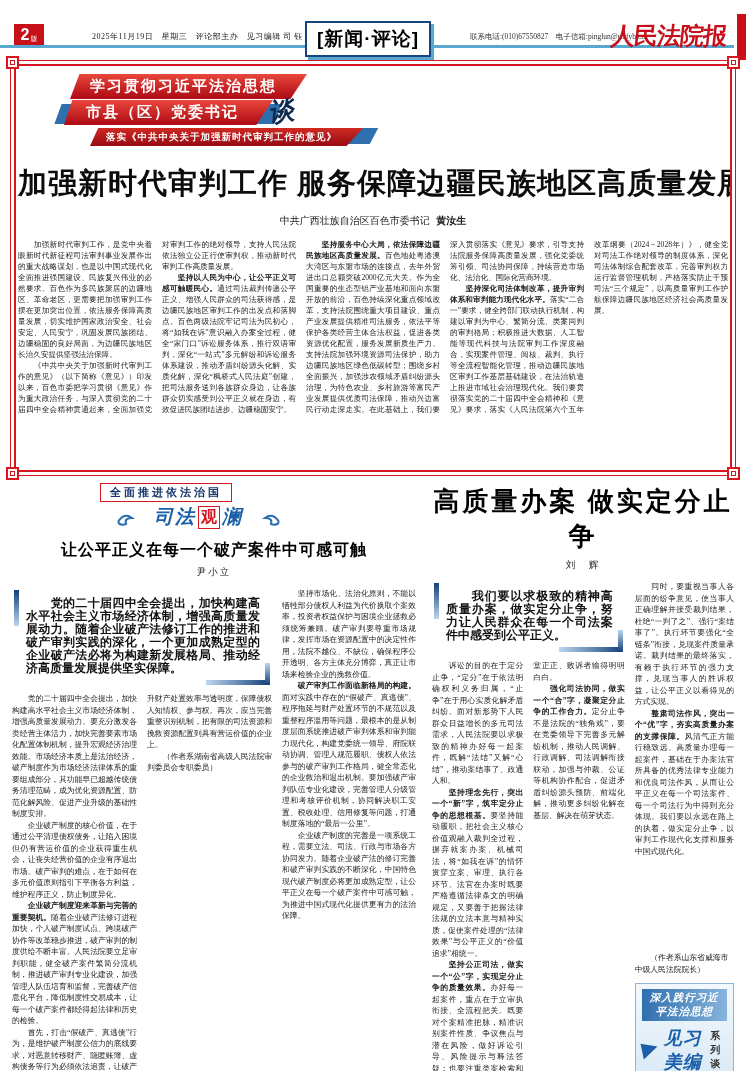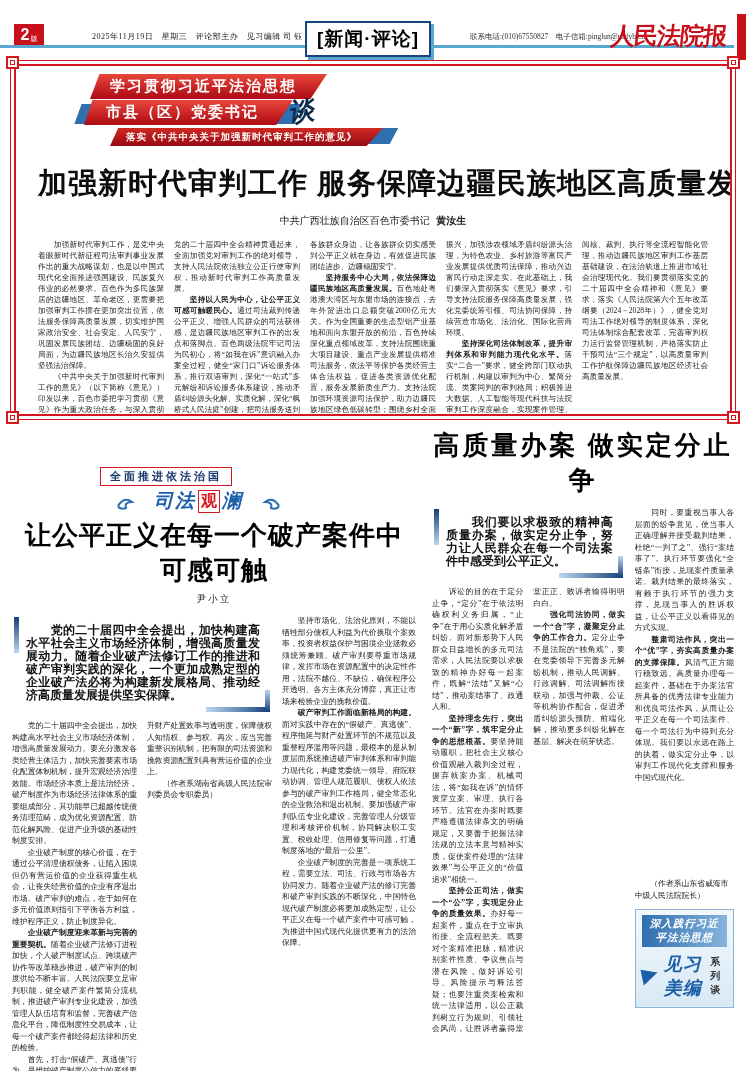--- a/index.html
+++ b/index.html
@@ -19,21 +19,21 @@
   .hdr-meta { position:absolute; left:92px; top:31px; font-size:8px; color:#222; letter-spacing:0.5px; white-space:nowrap; }
   .section-box { position:absolute; left:305px; top:21px; background:#fff; z-index:3;
     border:2px solid #16457e; box-shadow:3px 3px 0 #58a8cf; padding:3px 10px;
     font-family:"Liberation Sans","DejaVu Sans",sans-serif; font-weight:bold; font-size:19px; letter-spacing:1px; color:#000; }
   .hdr-contact { position:absolute; left:470px; top:32px; font-size:7.5px; color:#333; white-space:nowrap; }
   .masthead { position:absolute; right:20px; top:20px; color:#c8101a; font-weight:bold;
     font-size:24px; letter-spacing:-1px; transform:skewX(-6deg); white-space:nowrap; }
   .hdr-bar { position:absolute; right:0; top:14px; width:9px; height:46px; background:#c8101a; }
   
   .feature { position:relative; margin:2px 10px 6px; border:1px solid #d6171f; padding:3px; }
-  .feature-inner { border:2px solid #d6171f; padding:8px 22px 8px; position:relative; height:352px; overflow:hidden; }
+  .feature-inner { border:2px solid #d6171f; padding:8px 2px 8px; position:relative; height:408px; overflow:hidden; }
   .corner { position:absolute; width:13px; height:13px; background:#fff; border:2px solid #d6171f; z-index:4; }
   .corner::after { content:""; position:absolute; left:2px; top:2px; right:2px; bottom:2px; border:1px solid #d6171f; }
   .c-tl { left:-5px; top:-5px; } .c-tr { right:-5px; top:-5px; }
   .c-bl { left:-5px; bottom:-5px; } .c-br { right:-5px; bottom:-5px; }
   .banners { position:relative; height:78px; }
   .banner { display:inline-block; color:#fff; font-family:"Liberation Sans",sans-serif; font-weight:bold;
     background:linear-gradient(180deg,#e8473a 0%,#b30f18 90%); }
   .b1 { position:absolute; left:52px; top:0; font-size:15px; padding:3px 30px 3px 20px;
     clip-path:polygon(4% 0,100% 0,93% 100%,0 100%); letter-spacing:2px; }
   .b2 { position:absolute; left:46px; top:26px; font-size:15px; padding:3px 34px 3px 22px;
@@ -53,28 +53,28 @@
     columns:5; column-gap:10px; column-fill:auto;
     font-size:7.6px; line-height:11px; text-align:justify; color:#222; }
   .para { margin:0; }
   .lead { font-weight:bold; }
   
   .middle { display:flex; gap:16px; margin:4px 12px 0; }
   .art-left { width:404px; position:relative; }
   .art-right { flex:1; position:relative; }
   .badge-top { display:inline-block; border:1px solid #d6171f; color:#14366b; font-weight:bold;
     font-size:11px; letter-spacing:3px; padding:1px 9px; font-family:"Liberation Sans",sans-serif; }
-  .badge-row { margin-left:88px;margin-top:40px; }
+  .badge-row { margin-left:88px; }
   .badge-main { margin-left:104px; margin-top:2px; position:relative; height:30px; }
   .badge-main .blue-txt { color:#1a5fa8; font-weight:bold; font-style:italic; font-size:19px; letter-spacing:2px; }
   .badge-main .view { display:inline-block; border:1.5px solid #d6171f; color:#d6171f; font-style:normal;
     font-weight:bold; font-size:16px; padding:0 2px; margin:0 2px; transform:translateY(-1px); }
   .wave { vertical-align:middle; }
   .art-headline { text-align:center; font-weight:bold; color:#000; }
-  .art-left .art-headline { font-size:26px; letter-spacing:1px; }
+  .art-left .art-headline { font-size:16px; margin-top:6px; letter-spacing:1px; }
   .art-right .art-headline { font-size:26px; margin-top:2px; letter-spacing:3px; }
   .art-author { text-align:center; font-size:9.5px; margin-top:5px; color:#222; letter-spacing:2px; }
   .art-body { display:flex; gap:10px; margin-top:9px; }
   .ab-left { width:66%; display:flex; flex-direction:column; }
   .ab-right { width:34%; display:flex; flex-direction:column; }
   .abstract, .pullquote { position:relative; font-weight:bold; font-size:12px; line-height:13px;
     text-align:justify; padding:9px 12px 12px 14px; color:#111; }
   .abstract::before, .pullquote::before { content:""; position:absolute; left:2px; top:2px; width:5px; height:36px;
     background:linear-gradient(180deg,#123f7a,#bcd7ee); }
   .bracket-br { position:absolute; right:2px; bottom:2px; width:64px; height:5px;
@@ -184,20 +184,21 @@
             <p class="para"><b class="lead"></b><span>　　坚持市场化、法治化原则，不能以牺牲部分债权人利益为代价换取个案效率，投资者权益保护与困境企业拯救必须统筹兼顾。破产审判要尊重市场规律，发挥市场在资源配置中的决定性作用，法院不越位、不缺位，确保程序公开透明、各方主体充分博弈，真正让市场来检验企业的挽救价值。</span></p>
             <p class="para"><b class="lead">　　破产审判工作面临新格局的构建。</b><span>面对实践中存在的“假破产、真逃债”、程序拖延与财产处置环节的不规范以及重整程序滥用等问题，最根本的是从制度层面系统推进破产审判体系和审判能力现代化，构建党委统一领导、府院联动协调、管理人规范履职、债权人依法参与的破产审判工作格局，健全常态化的企业救治和退出机制。要加强破产审判队伍专业化建设，完善管理人分级管理和考核评价机制，协同解决职工安置、税收处理、信用修复等问题，打通制度落地的“最后一公里”。</span></p>
             <p class="para"><b class="lead"></b><span>　　企业破产制度的完善是一项系统工程，需要立法、司法、行政与市场各方协同发力。随着企业破产法的修订完善和破产审判实践的不断深化，中国特色现代破产制度必将更加成熟定型，让公平正义在每一个破产案件中可感可触，为推进中国式现代化提供更有力的法治保障。</span></p>
           </div>
       </div>
     </div>
   </div>
 
   <div class="art-right">
     <div class="art-headline">高质量办案 做实定分止争</div>
+    <div class="art-author">刘　辉</div>
     <div class="art-body">
       <div class="ab-left">
         <div class="pullquote">
           <span>　　我们要以求极致的精神高质量办案，做实定分止争，努力让人民群众在每一个司法案件中感受到公平正义。</span>
           <span class="bracket-br"></span>
         </div>
         <div class="flow2">
             <p class="para"><b class="lead"></b><span>　　诉讼的目的在于定分止争，“定分”在于依法明确权利义务归属，“止争”在于用心实质化解矛盾纠纷。面对新形势下人民群众日益增长的多元司法需求，人民法院要以求极致的精神办好每一起案件，既解“法结”又解“心结”，推动案结事了、政通人和。</span></p>
             <p class="para"><b class="lead">　　坚持理念先行，突出一个“新”字，筑牢定分止争的思想根基。</b><span>要坚持能动履职，把社会主义核心价值观融入裁判全过程，摒弃就案办案、机械司法，将“如我在诉”的情怀贯穿立案、审理、执行各环节。法官在办案时既要严格遵循法律条文的明确规定，又要善于把握法律法规的立法本意与精神实质，促使案件处理的“法律效果”与公平正义的“价值追求”相统一。</span></p>
             <p class="para"><b class="lead">　　坚持公正司法，做实一个“公”字，实现定分止争的质量效果。</b><span>办好每一起案件，重点在于立审执衔接、全流程把关。既要对个案精准把脉，精准识别案件性质、争议焦点与潜在风险，做好诉讼引导、风险提示与释法答疑；也要注重类案检索和统一法律适用，以公正裁判树立行为规则、引领社会风尚，让胜诉者赢得堂堂正正、败诉者输得明明白白。</span></p>

